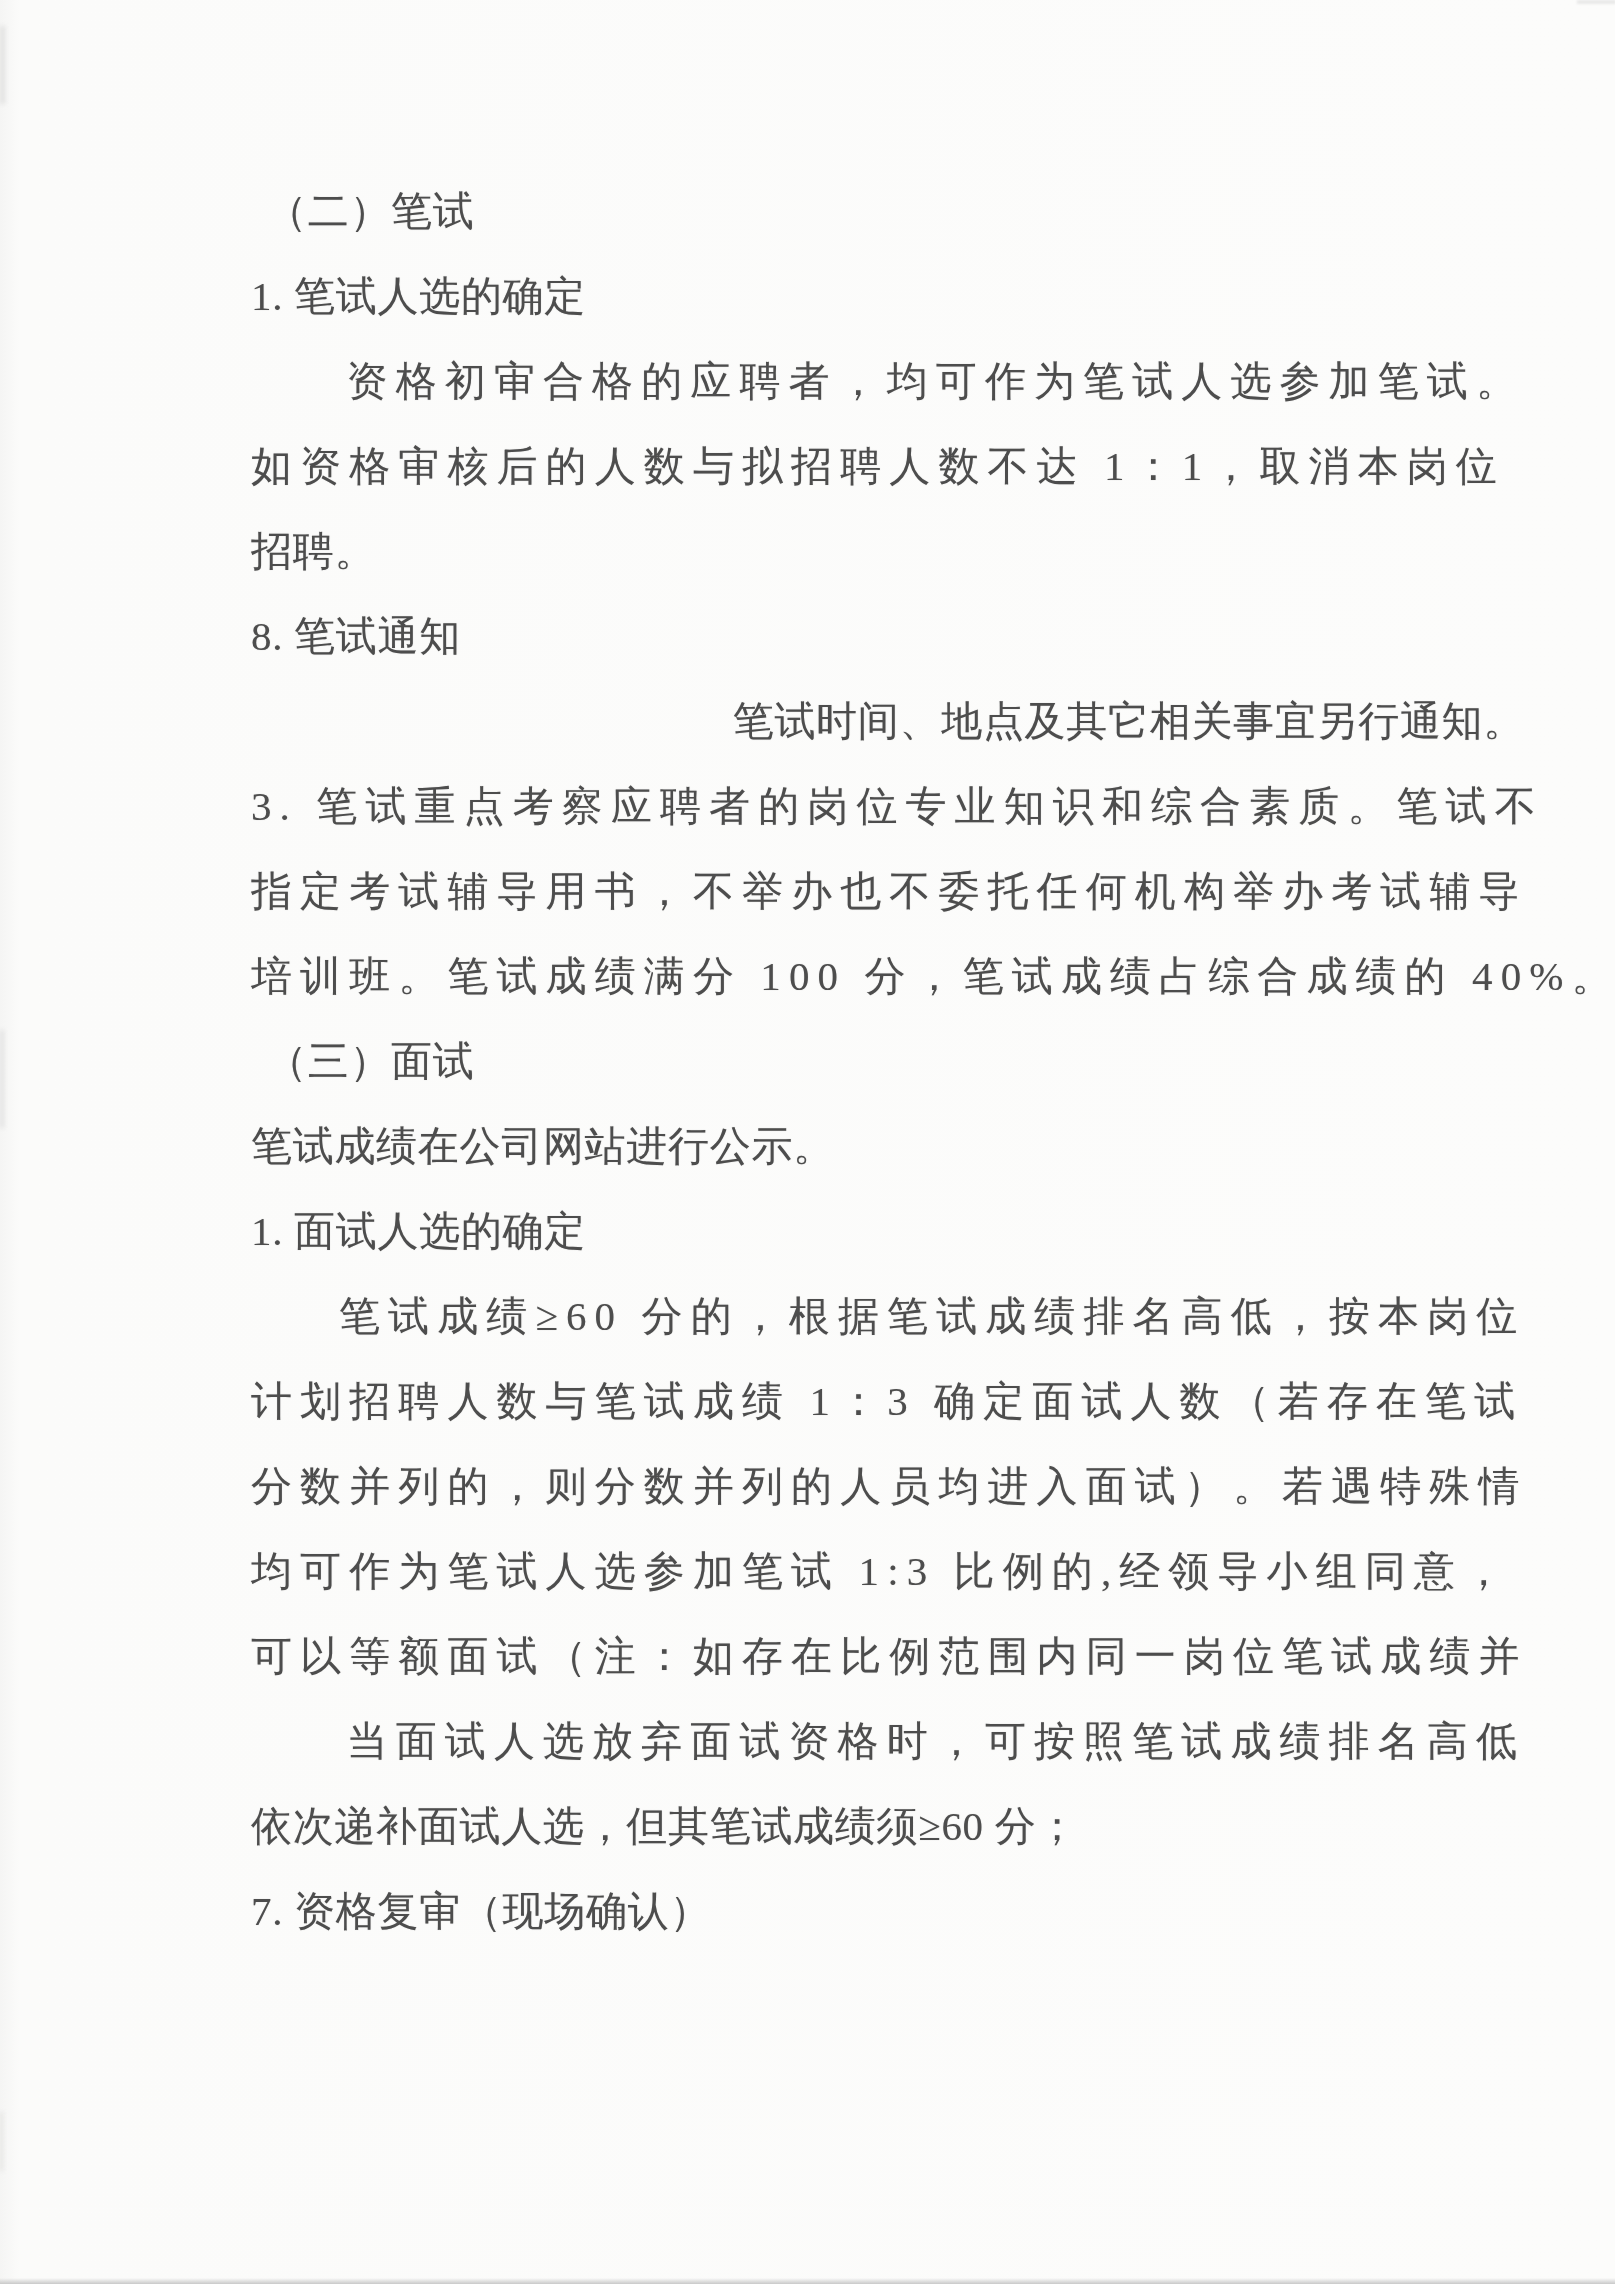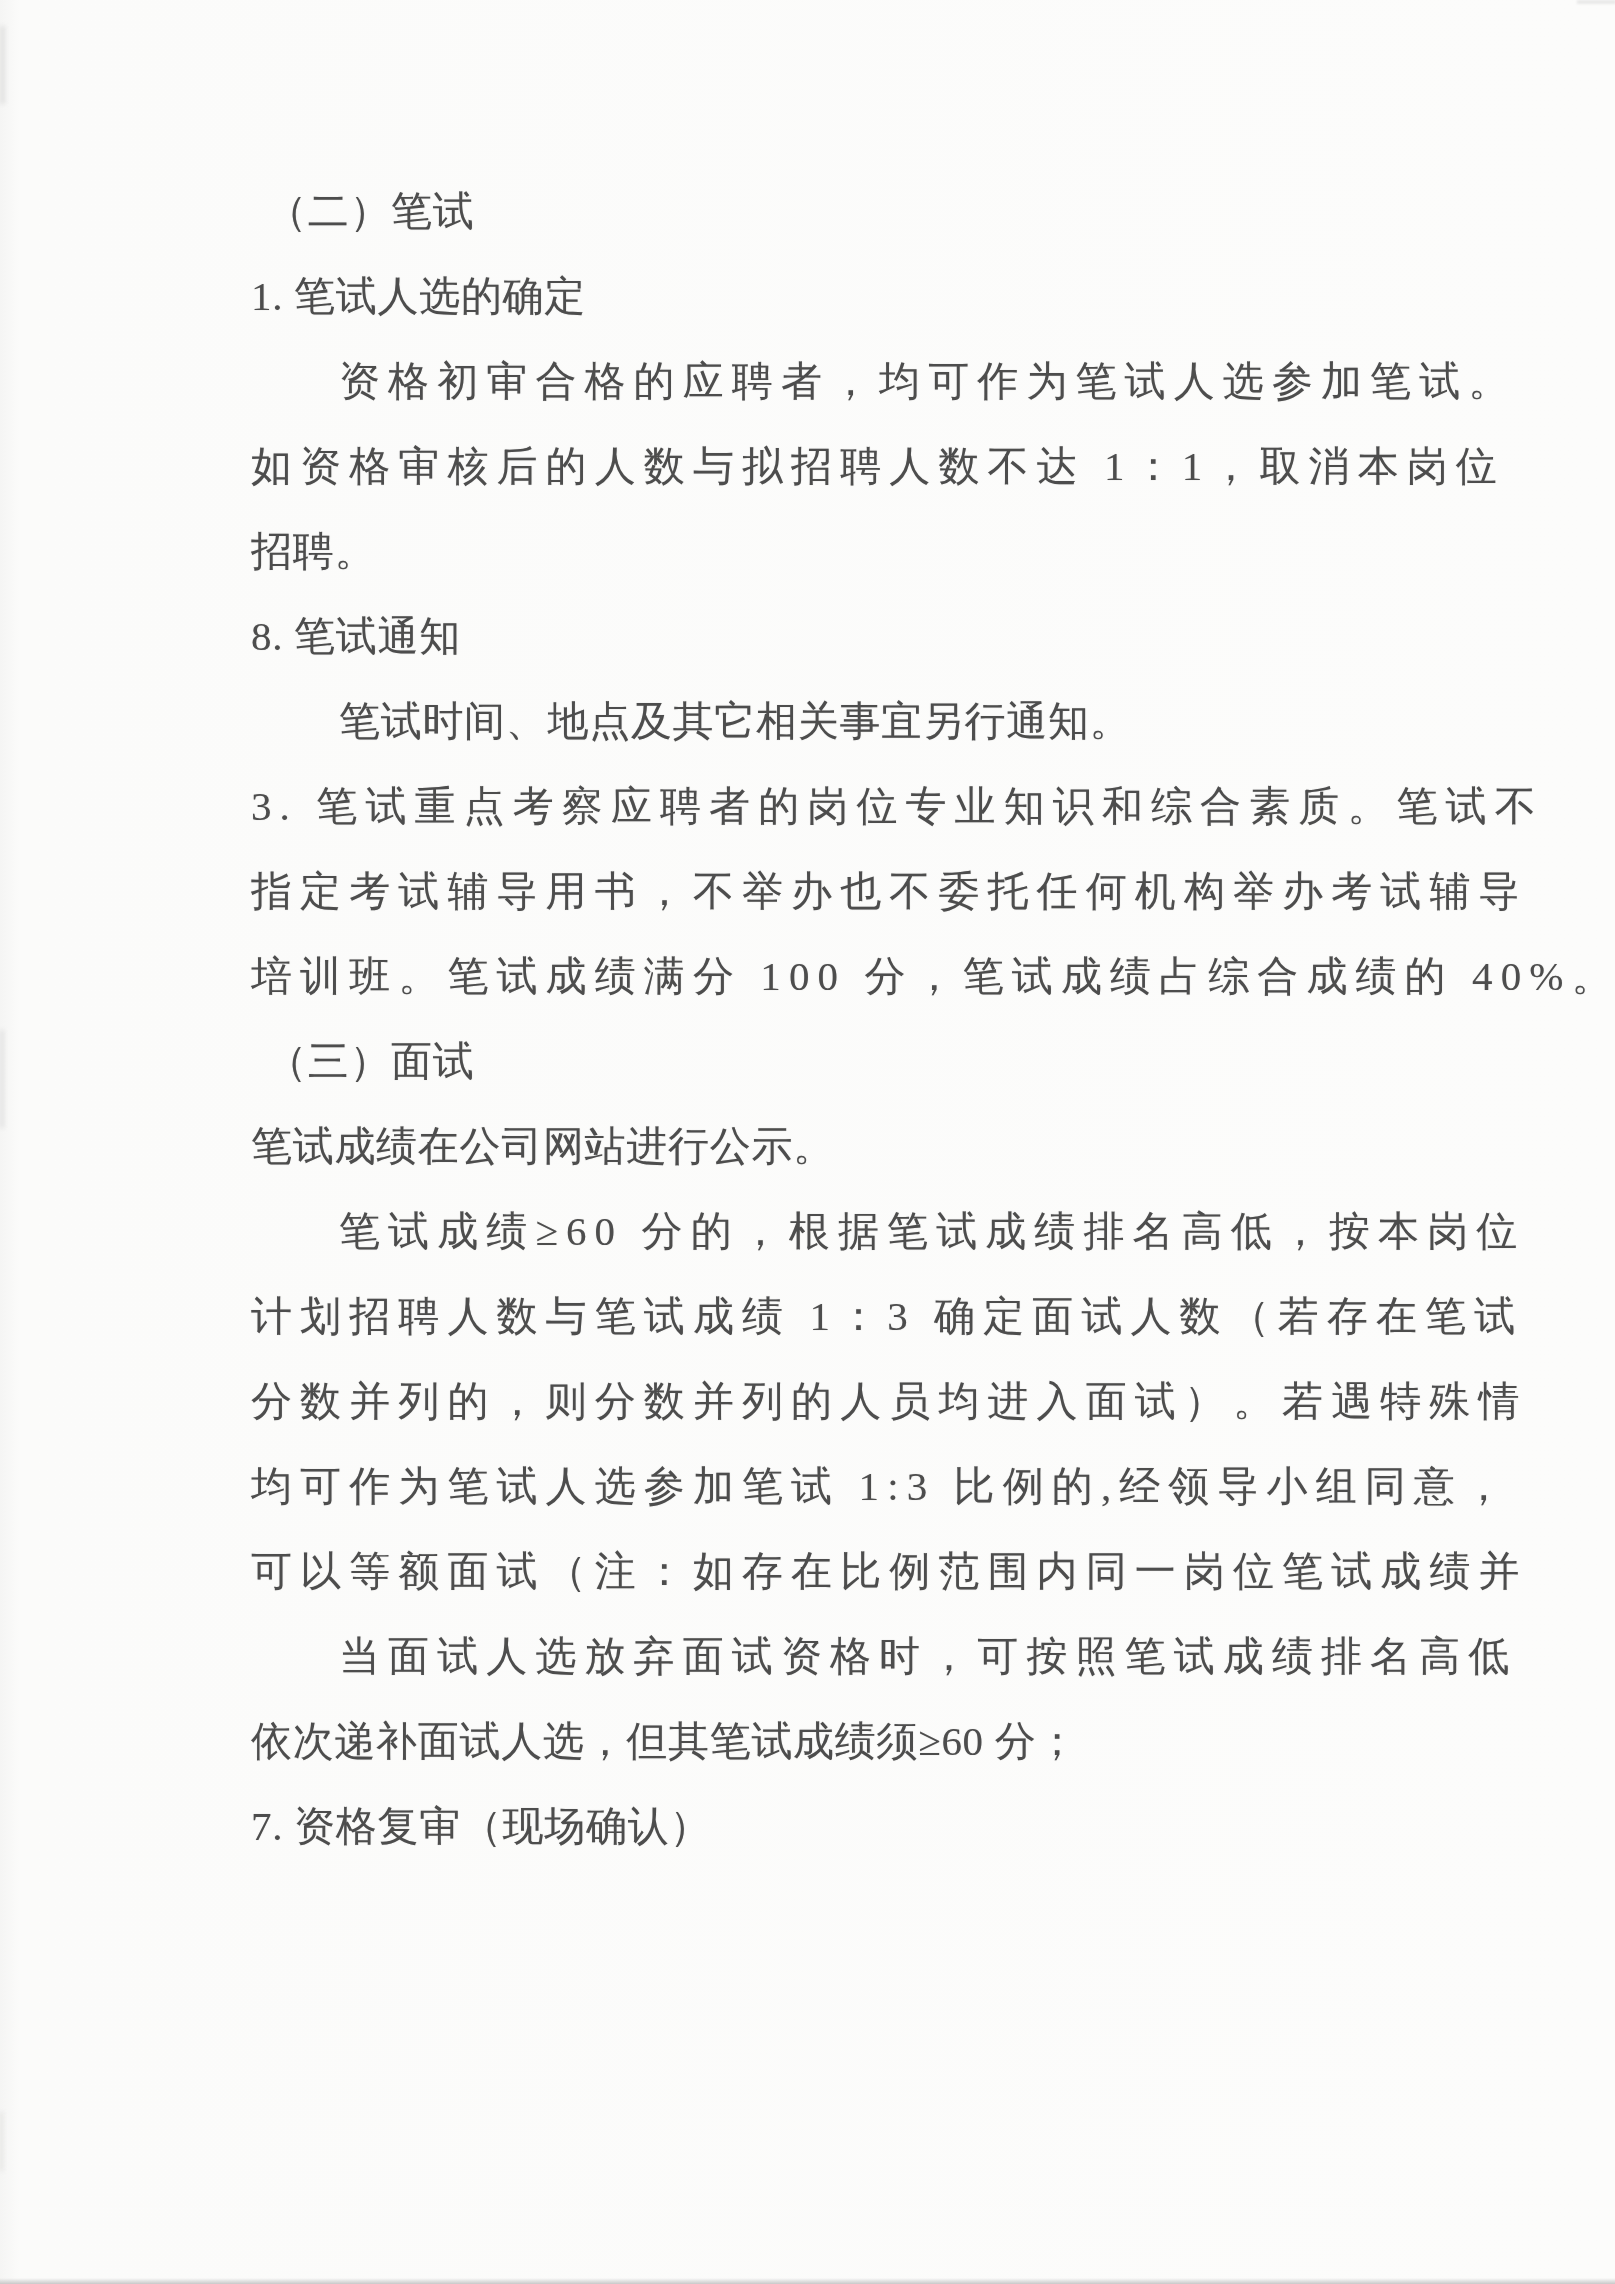--- a/index.html
+++ b/index.html
@@ -14,21 +14,21 @@
     overflow:hidden;
   }
   .line{
     font-size:41px;
     line-height:85px;
     white-space:nowrap;
     letter-spacing:0.7px;
     text-shadow:0 0 1px rgba(90,90,90,0.35);
   }
   .indent-sec{padding-left:15px;}
-  .indent-para{padding-left:88px;}
+  .indent-para{padding-left:88px;text-align:right;}
   .stretch{letter-spacing:8.1px;}
   .edge-bottom{
     position:absolute;left:0;right:0;bottom:0;height:5.9px;
     background:linear-gradient(180deg,rgba(205,205,205,0) 0%,#c9c9c9 100%);
   }
   .edge-right-top{
     position:absolute;right:0;top:0;width:39px;height:3.9px;
     background:#e9e9e8;filter:blur(1.3px);
   }
   .smudge{position:absolute;background:#e2e2e1;filter:blur(2px);}
@@ -45,20 +45,21 @@
   <div class="line indent-para stretch">资格初审合格的应聘者，均可作为笔试人选参加笔试。</div>
   <div class="line stretch">如资格审核后的人数与拟招聘人数不达 1：1，取消本岗位</div>
   <div class="line">招聘。</div>
   <div class="line">8. 笔试通知</div>
   <div class="line indent-para">笔试时间、地点及其它相关事宜另行通知。</div>
   <div class="line stretch">3. 笔试重点考察应聘者的岗位专业知识和综合素质。笔试不</div>
   <div class="line stretch">指定考试辅导用书，不举办也不委托任何机构举办考试辅导</div>
   <div class="line stretch">培训班。笔试成绩满分 100 分，笔试成绩占综合成绩的 40%。</div>
   <div class="line indent-sec">（三）面试</div>
   <div class="line">笔试成绩在公司网站进行公示。</div>
+  <div class="line">1. 面试人选的确定</div>
   <div class="line indent-para stretch">笔试成绩≥60 分的，根据笔试成绩排名高低，按本岗位</div>
   <div class="line stretch">计划招聘人数与笔试成绩 1：3 确定面试人数（若存在笔试</div>
   <div class="line stretch">分数并列的，则分数并列的人员均进入面试）。若遇特殊情</div>
   <div class="line stretch">均可作为笔试人选参加笔试 1:3 比例的,经领导小组同意，</div>
   <div class="line stretch">可以等额面试（注：如存在比例范围内同一岗位笔试成绩并</div>
   <div class="line indent-para stretch">当面试人选放弃面试资格时，可按照笔试成绩排名高低</div>
   <div class="line">依次递补面试人选，但其笔试成绩须≥60 分；</div>
   <div class="line">7. 资格复审（现场确认）</div>
 
   <div class="smudge smudge-a"></div>

